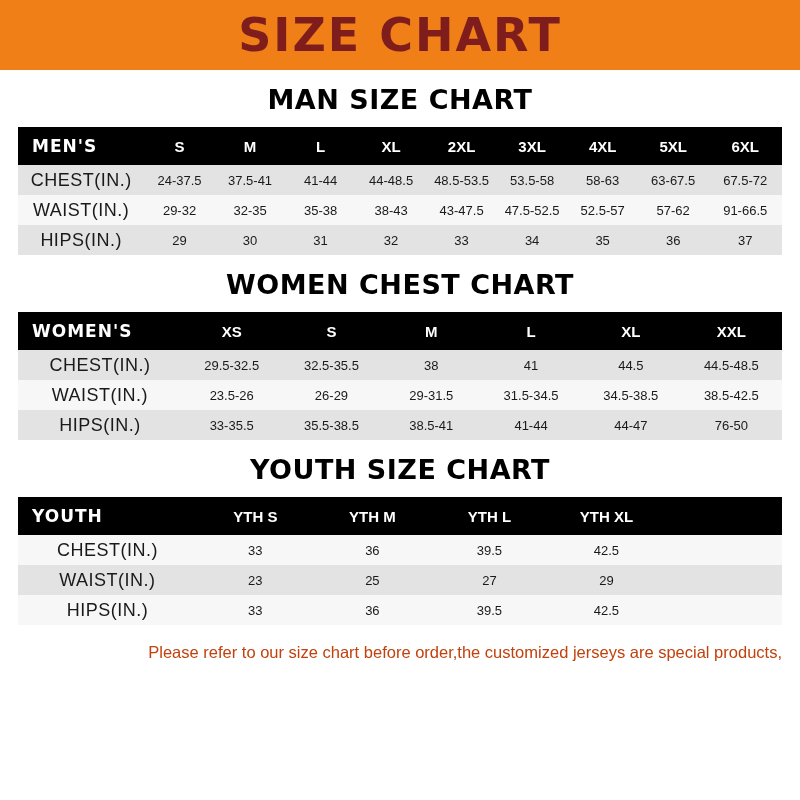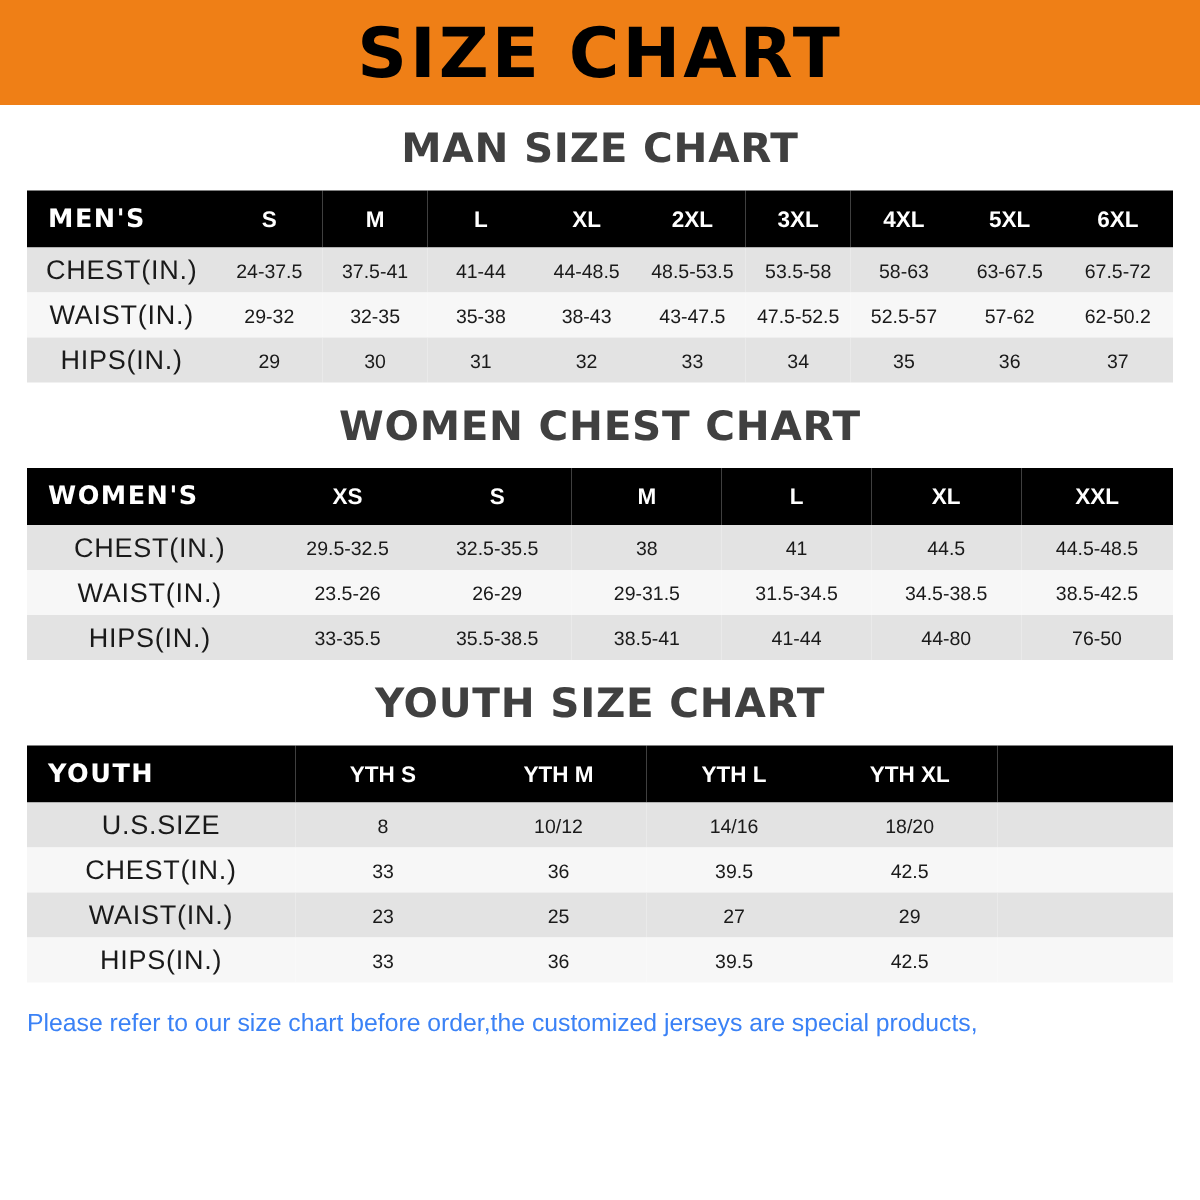--- a/index.html
+++ b/index.html
@@ -27,33 +27,33 @@
     background: #ef7f16;
     display: flex;
     align-items: center;
     justify-content: center;
   }
   .banner-title {
     font-family: "DejaVu Sans", sans-serif;
     font-weight: bold;
     font-size: 46px;
     letter-spacing: 2px;
-    color: #000000;
+    color: #7f1d1d;
     line-height: 1;
   }
   .content {
     padding: 0 18px;
     box-sizing: border-box;
   }
   .section-title {
     text-align: center;
     font-family: "DejaVu Sans", sans-serif;
     font-weight: bold;
     font-size: 27px;
-    color: #404040;
+    color: #000000;
     letter-spacing: 0.5px;
     margin: 14px 0 10px 0;
   }
   table.size-table {
     width: 100%;
     border-collapse: collapse;
     table-layout: fixed;
     margin-top: 12px;
   }
   table.size-table th, table.size-table td {
@@ -85,25 +85,26 @@
   table.size-table tbody tr.even td {
     background: #f7f7f7;
   }
   table.size-table tbody td.row-label {
     font-weight: normal;
     letter-spacing: 0.5px;
     font-size: 18px;
   }
   .note {
     margin-top: 16px;
-    color: #3b82f6;
+    color: #c2410c;
     font-size: 16.5px;
     line-height: 1.45;
-    text-align: left;
+    text-align: right;
     font-family: "Liberation Sans", sans-serif;
+    margin-left: 44px;
   }
   .note-line {
     display: block;
     white-space: nowrap;
   }
 </style>
 </head>
 <body>
 
 <div class="page">
@@ -147,21 +148,21 @@
           <tr class="even">
             <td class="row-label">WAIST(IN.)</td>
             <td>29-32</td>
             <td>32-35</td>
             <td>35-38</td>
             <td>38-43</td>
             <td>43-47.5</td>
             <td>47.5-52.5</td>
             <td>52.5-57</td>
             <td>57-62</td>
-            <td>62-50.2</td>
+            <td>91-66.5</td>
           </tr>
           <tr class="odd">
             <td class="row-label">HIPS(IN.)</td>
             <td>29</td>
             <td>30</td>
             <td>31</td>
             <td>32</td>
             <td>33</td>
             <td>34</td>
             <td>35</td>
@@ -204,49 +205,41 @@
             <td>31.5-34.5</td>
             <td>34.5-38.5</td>
             <td>38.5-42.5</td>
           </tr>
           <tr class="odd">
             <td class="row-label">HIPS(IN.)</td>
             <td>33-35.5</td>
             <td>35.5-38.5</td>
             <td>38.5-41</td>
             <td>41-44</td>
-            <td>44-80</td>
+            <td>44-47</td>
             <td>76-50</td>
           </tr>
         </tbody>
       </table>
     </div>
 
     <div class="section">
       <div class="section-title">YOUTH SIZE CHART</div>
       <table class="size-table">
         <thead>
           <tr>
             <th class="row-label" style="width:22%">YOUTH</th>
             <th style="width:15.6%">YTH S</th>
             <th style="width:15.6%">YTH M</th>
             <th style="width:15.6%">YTH L</th>
             <th style="width:15.6%">YTH XL</th>
             <th style="width:15.6%"></th>
           </tr>
         </thead>
         <tbody>
-          <tr class="odd">
-            <td class="row-label">U.S.SIZE</td>
-            <td>8</td>
-            <td>10/12</td>
-            <td>14/16</td>
-            <td>18/20</td>
-            <td></td>
-          </tr>
           <tr class="even">
             <td class="row-label">CHEST(IN.)</td>
             <td>33</td>
             <td>36</td>
             <td>39.5</td>
             <td>42.5</td>
             <td></td>
           </tr>
           <tr class="odd">
             <td class="row-label">WAIST(IN.)</td>

